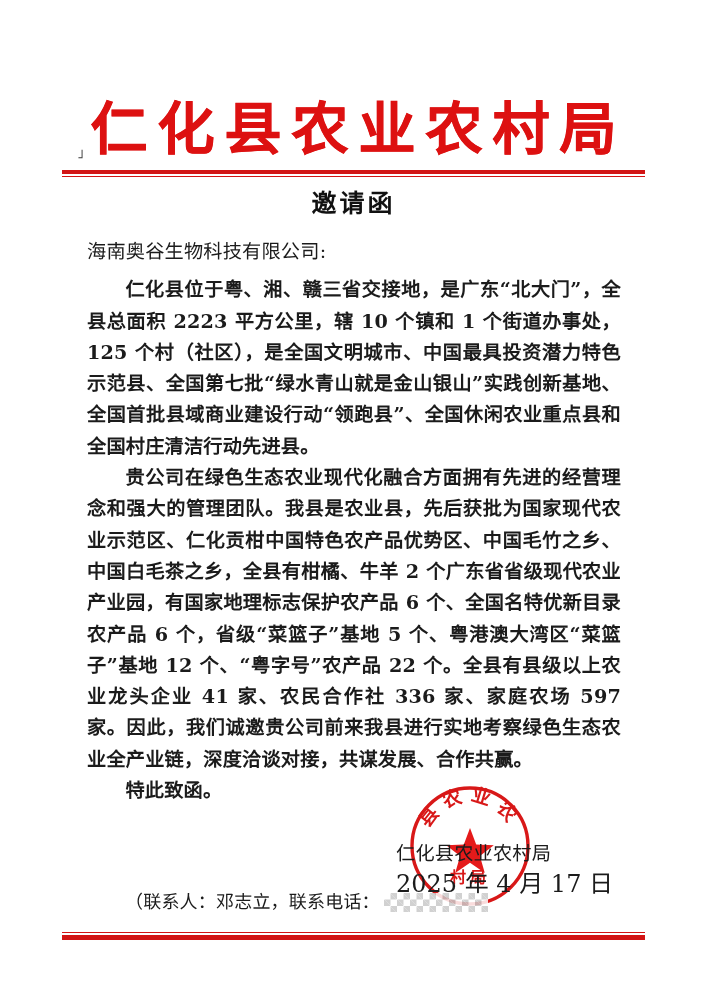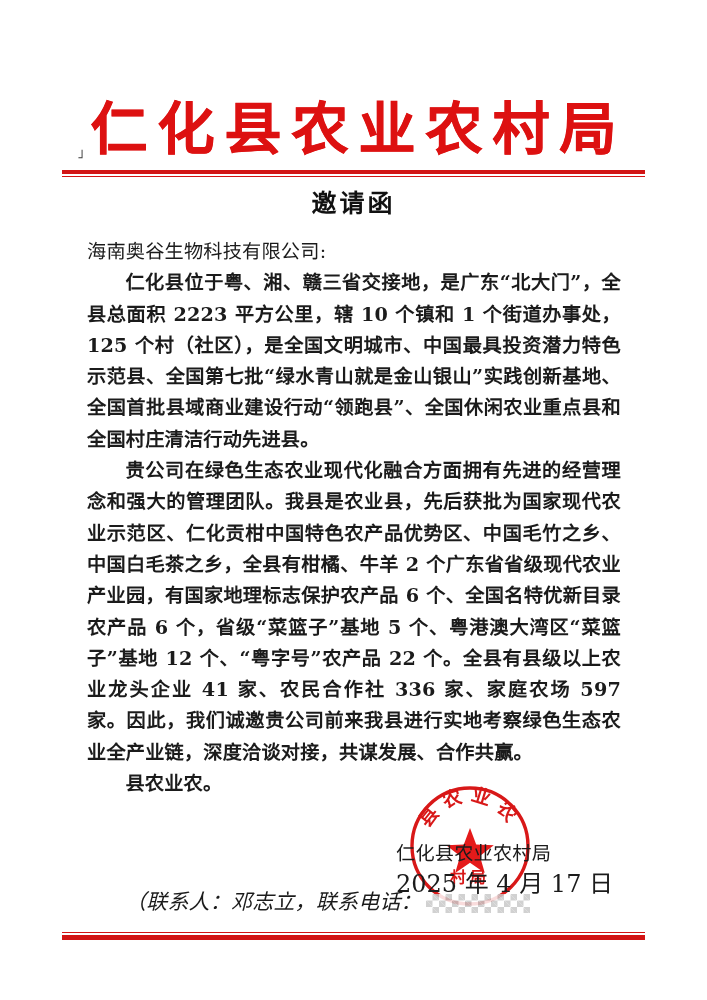--- a/index.html
+++ b/index.html
@@ -107,21 +107,21 @@
     text-justify: inter-ideograph;
     margin: 0;
     color: #1b1b1b;
     letter-spacing: 0.2px;
   }
   .para.indent {
     text-indent: 2em;
     font-weight: bold;
   }
   .addressee {
-    margin-bottom: 0;
+    margin-bottom: 7px;
   }
 
   
   .signature {
     position: absolute;
     left: 396px;
     top: 838px;
     width: 230px;
     font-size: 19.2px;
     line-height: 31.5px;
@@ -149,26 +149,25 @@
     height: 124px;
     pointer-events: none;
   }
   .seal svg { display: block; }
 
   
   .contact {
     position: absolute;
     left: 125px;
     top: 888px;
-    font-size: 21px;
+    font-size: 18px;
     line-height: 28px;
     color: #1b1b1b;
     white-space: nowrap;
     letter-spacing: 0.2px;
-    font-style: italic;
   }
   .redaction {
     display: inline-block;
     vertical-align: -4px;
     width: 104px;
     height: 19px;
     margin-left: 4px;
     background-image:
       linear-gradient(45deg, #c9c9c9 25%, transparent 25%, transparent 75%, #c9c9c9 75%),
       linear-gradient(45deg, #c9c9c9 25%, transparent 25%, transparent 75%, #c9c9c9 75%);
@@ -217,21 +216,21 @@
     <div class="gap"></div>
     <div class="thin"></div>
   </div>
 
   <div class="doc-title">邀请函</div>
 
   <div class="body-block">
     <p class="para addressee">海南奥谷生物科技有限公司:</p>
     <p class="para indent">仁化县位于粤、湘、赣三省交接地，是广东“北大门”，全县总面积 2223 平方公里，辖 10 个镇和 1 个街道办事处，125 个村（社区），是全国文明城市、中国最具投资潜力特色示范县、全国第七批“绿水青山就是金山银山”实践创新基地、全国首批县域商业建设行动“领跑县”、全国休闲农业重点县和全国村庄清洁行动先进县。</p>
     <p class="para indent">贵公司在绿色生态农业现代化融合方面拥有先进的经营理念和强大的管理团队。我县是农业县，先后获批为国家现代农业示范区、仁化贡柑中国特色农产品优势区、中国毛竹之乡、中国白毛茶之乡，全县有柑橘、牛羊 2 个广东省省级现代农业产业园，有国家地理标志保护农产品 6 个、全国名特优新目录农产品 6 个，省级“菜篮子”基地 5 个、粤港澳大湾区“菜篮子”基地 12 个、“粤字号”农产品 22 个。全县有县级以上农业龙头企业 41 家、农民合作社 336 家、家庭农场 597 家。因此，我们诚邀贵公司前来我县进行实地考察绿色生态农业全产业链，深度洽谈对接，共谋发展、合作共赢。</p>
-    <p class="para indent">县农业农。</p>
+    <p class="para indent">特此致函。</p>
   </div>
 
   <div class="seal">
     <svg width="124" height="124" viewBox="0 0 124 124" aria-hidden="true">
       <defs>
         <path id="arcTop" d="M 18,62 A 44,44 0 0 1 106,62" fill="none"></path>
       </defs>
       <circle cx="62" cy="62" r="58" fill="none" stroke="#D81818" stroke-width="3.4"></circle>
       <text font-family="'DejaVu Serif','Liberation Serif',serif" font-size="19" font-weight="700" fill="#D81818" letter-spacing="7">
         <textPath href="#arcTop" startOffset="50%" text-anchor="middle">县农业农</textPath>

